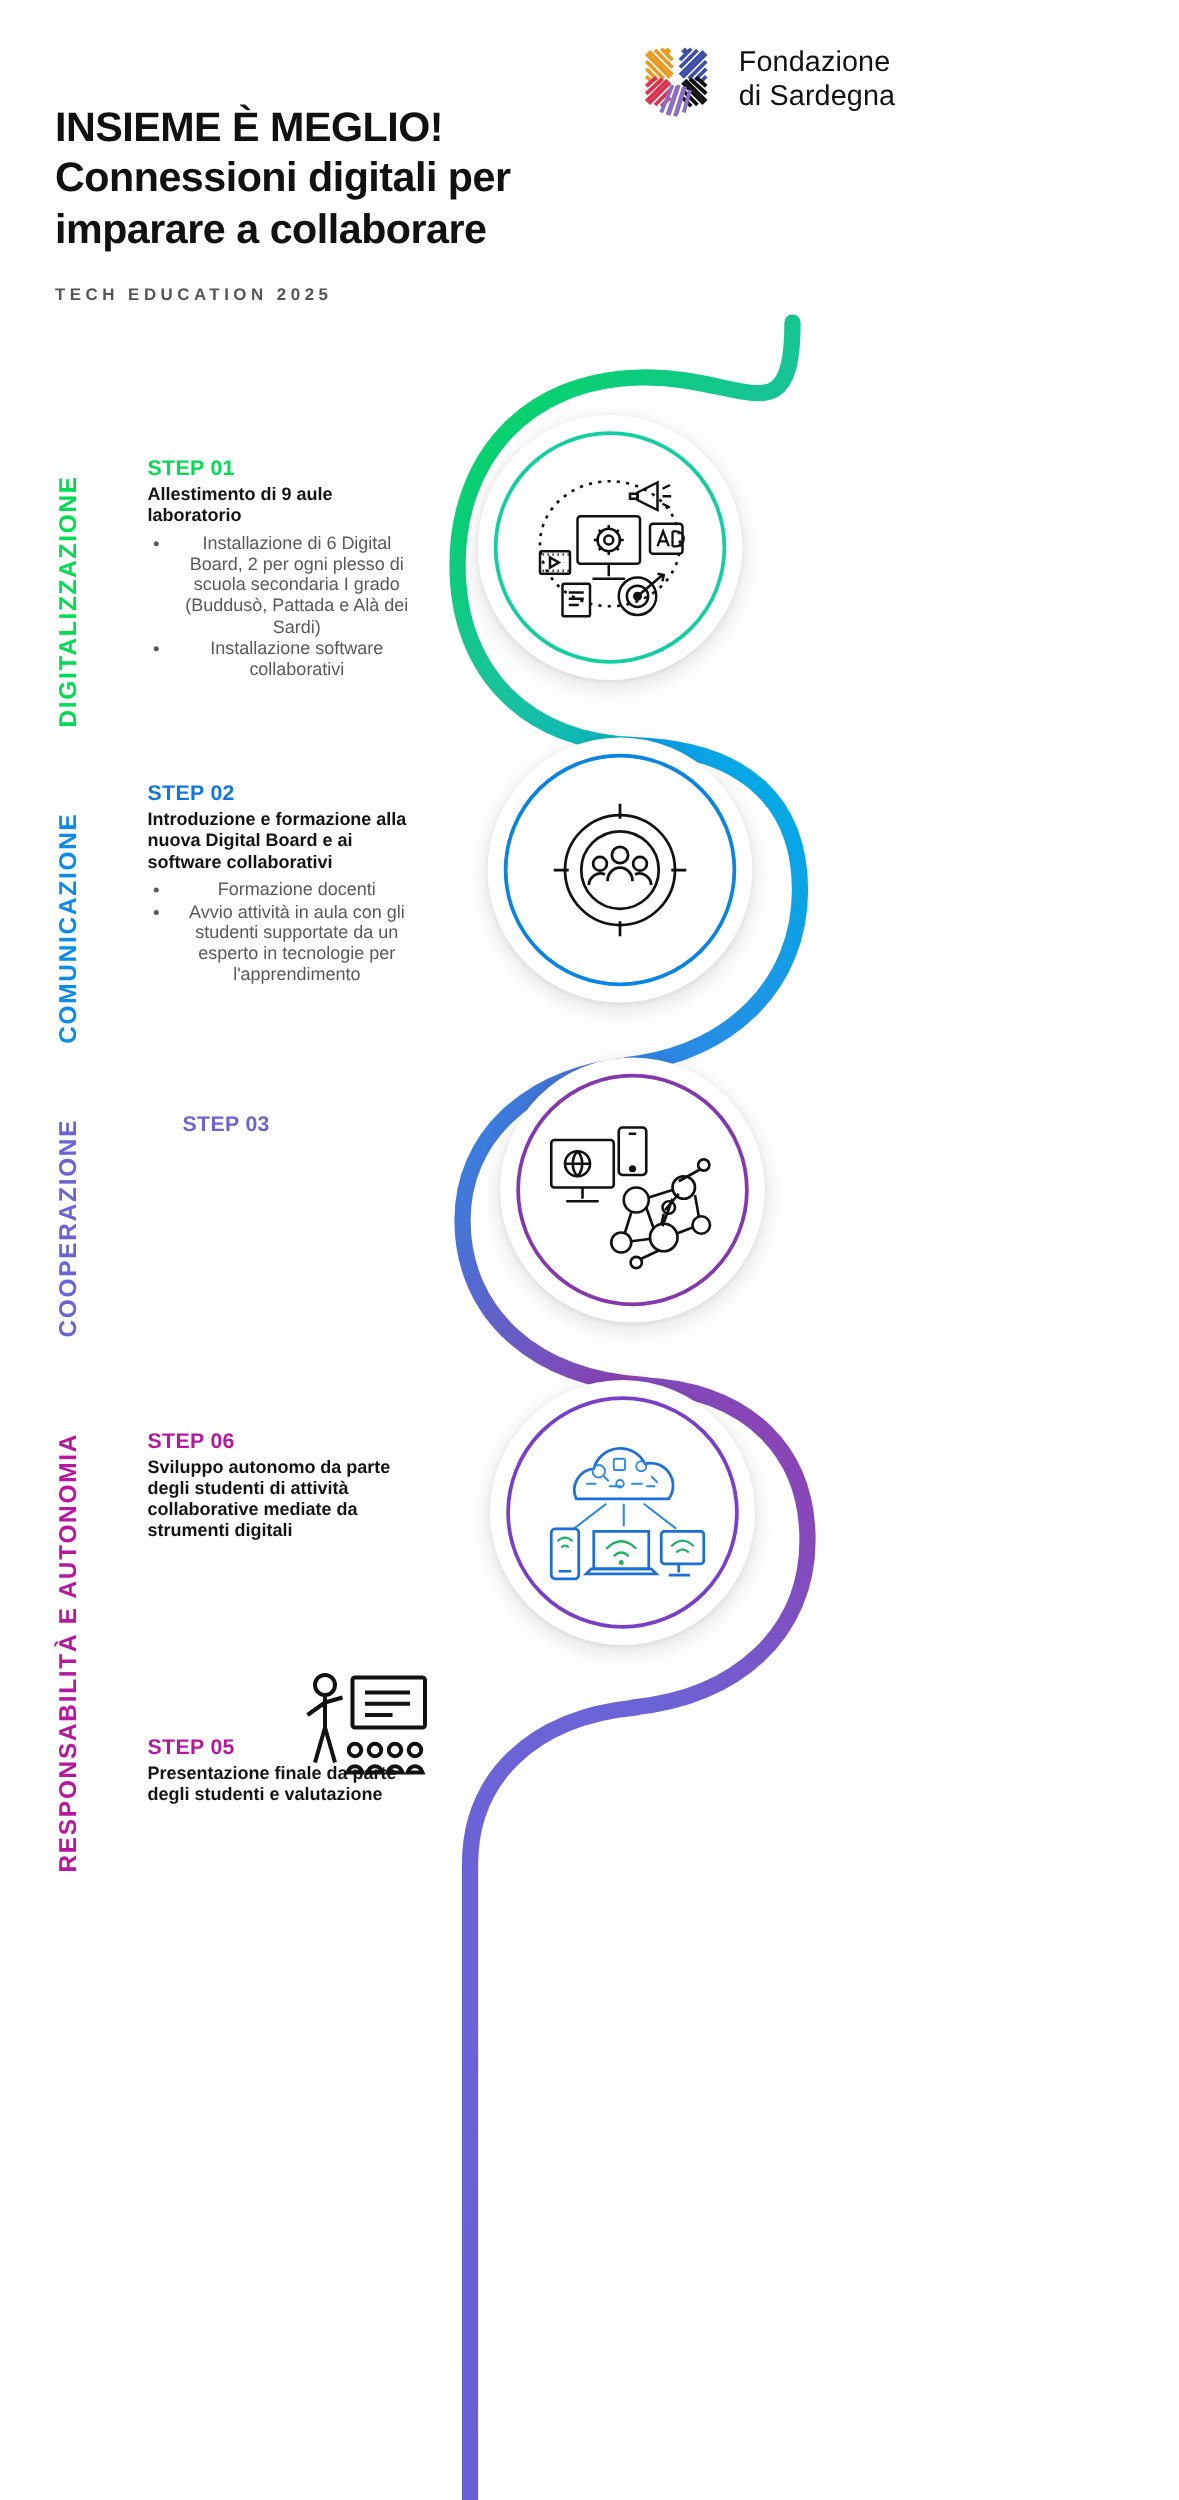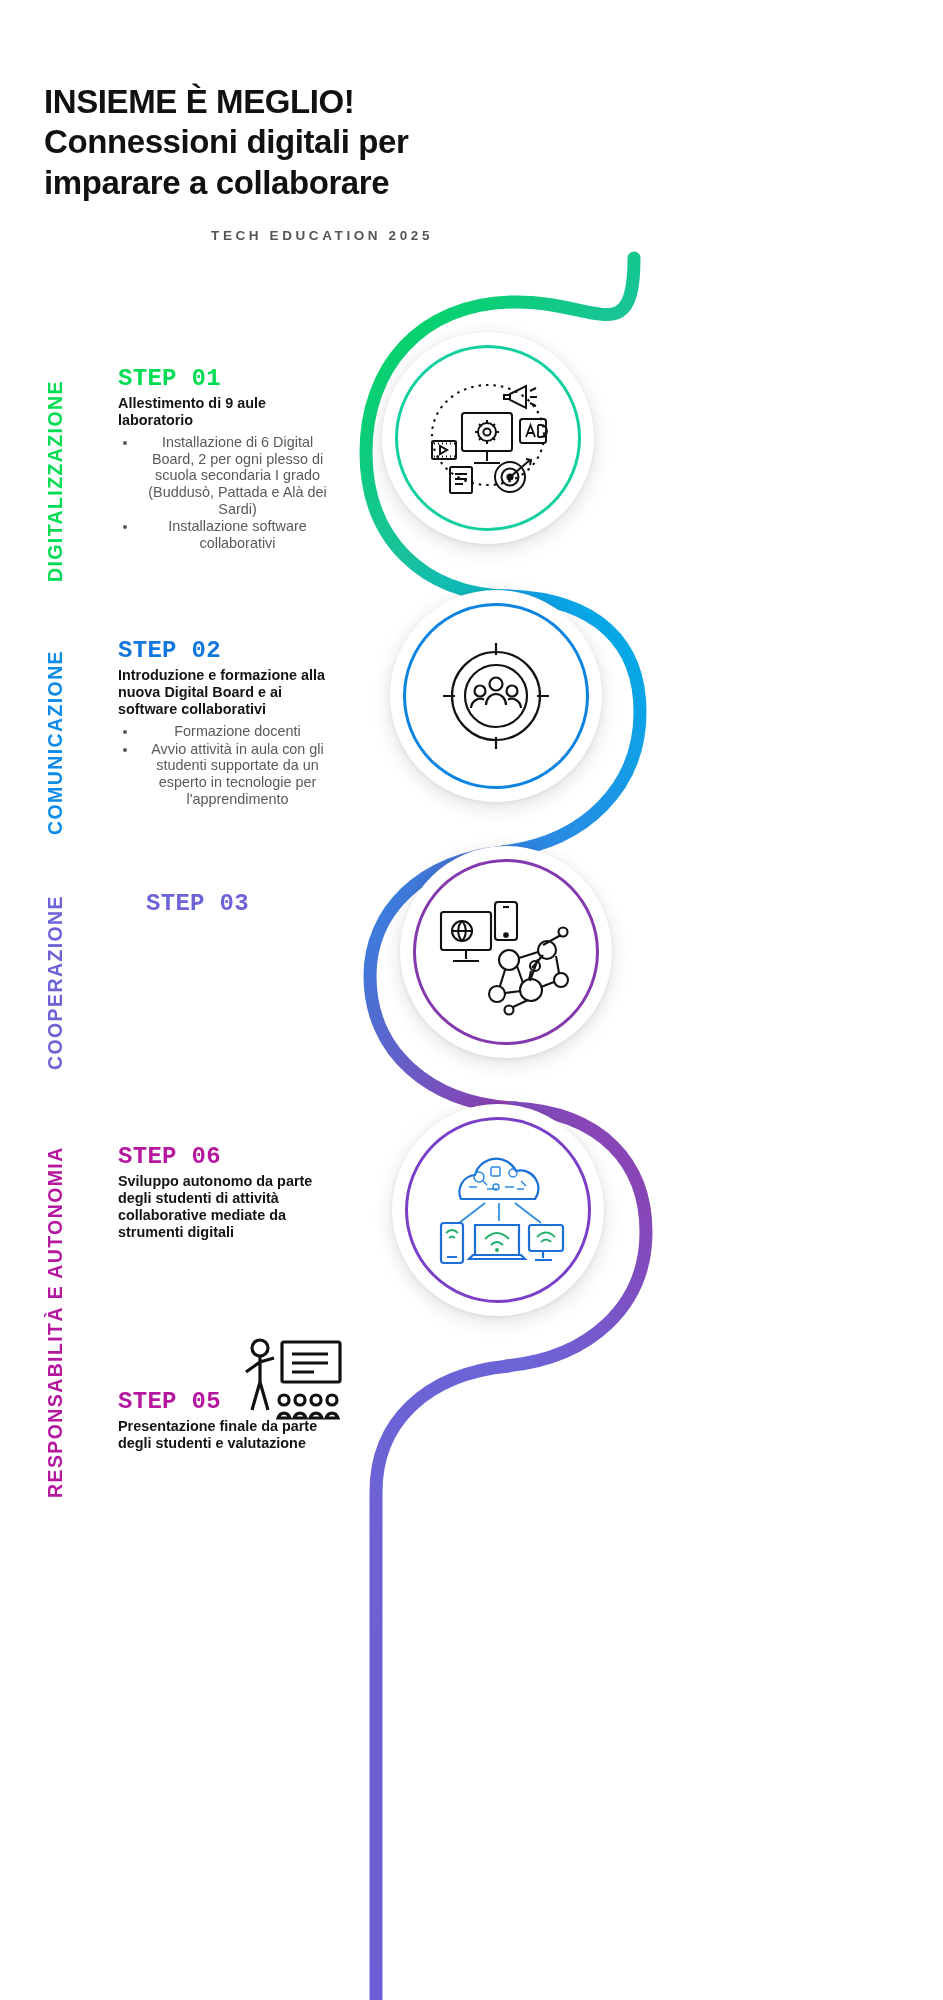--- a/index.html
+++ b/index.html
@@ -22,22 +22,21 @@
     font-size: 23px; font-weight: 400; line-height: 1.18;
     color: #111; letter-spacing: .1px; white-space: pre-line;
   }
 
   .headline {
     position: absolute; left: 44px; top: 82px; width: 470px;
     font-size: 33px; font-weight: 700; line-height: 1.22;
     letter-spacing: -0.4px; color: #111; white-space: pre-line;
   }
   .kicker {
-    position: absolute; left: 28px; top: 228px; width: 405px;
-    text-align: right;
+    position: absolute; left: 44px; top: 228px; width: 405px;
     font-size: 13.5px; font-weight: 700; letter-spacing: 3.6px;
     color: #555;
   }
   .footer-note {
     position: absolute; left: 420px; top: 1915px; width: 505px;
     text-align: right;
     font-size: 15.5px; font-weight: 700; letter-spacing: 3.4px;
     line-height: 1.5; color: #4a4a4a;
   }
 
@@ -48,21 +47,21 @@
   .vlabel {
     position: absolute;
     writing-mode: vertical-rl; transform: rotate(180deg);
     transform-origin: center;
     font-size: 19.5px; font-weight: 700; letter-spacing: 1.4px;
     white-space: nowrap;
   }
 
   
   .step { position: absolute; width: 215px; left: 118px; }
-  .step-title { font-size: 24px; font-weight: 700; letter-spacing: .3px; margin-bottom: 3px; font-family: Liberation Mono, monospace; }
+  .step-title { font-size: 17px; font-weight: 700; letter-spacing: .3px; margin-bottom: 3px; }
   .step-sub  { font-size: 14.4px; font-weight: 700; line-height: 1.18; color: #141414; }
   .step-list { margin: 5px 0 0 20px; }
   .step-list li {
     font-size: 14.4px; line-height: 1.16; color: #595959;
     margin-bottom: 1px; padding-left: 4px; text-align: center;
   }
 
   
   .badge { position: absolute; }
   .badge .outer {
@@ -119,41 +118,69 @@
 
     <path d="M505,596 C600,598 640,646 640,712 C640,786 586,842 502,852" stroke="url(#gC)" stroke-width="13" fill="none" stroke-linecap="round"></path>
 
     <path d="M505,852 C420,860 370,912 370,976 C370,1052 430,1104 516,1108" stroke="url(#gD)" stroke-width="13" fill="none" stroke-linecap="round"></path>
 
     <path d="M513,1108 C602,1112 646,1164 646,1232 C646,1306 590,1358 506,1366" stroke="url(#gE)" stroke-width="13" fill="none" stroke-linecap="round"></path>
 
     <path d="M509,1366 C424,1374 376,1424 376,1492 L376,2000" stroke="url(#gF)" stroke-width="13" fill="none" stroke-linecap="round"></path>
   </svg>
 
+  <div class="logo-wrap">
+    <svg class="logo-mark" viewBox="0 0 72 82">
+      <g fill="none" stroke-width="3.1" stroke-linecap="butt">
+        <g stroke="#E89A22">
+          <path d="M33 38 L14 19 M33 32 L19 18 M33 26 L24 17 M31 20 L28 17"></path>
+          <path d="M12 21 L31 40 M12 27 L26 41 M12 33 L21 42 M12 39 L17 44"></path>
+        </g>
+        <g stroke="#3E4EA8">
+          <path d="M39 38 L58 19 M39 32 L53 18 M39 26 L48 17 M41 20 L44 17"></path>
+          <path d="M60 21 L41 40 M60 27 L46 41 M60 33 L51 42 M60 39 L55 44"></path>
+        </g>
+        <g stroke="#D93352">
+          <path d="M31 44 L14 61 M31 50 L19 62 M31 56 L24 63"></path>
+          <path d="M12 59 L29 42 M12 53 L25 41 M12 47 L20 40"></path>
+        </g>
+        <g stroke="#111111">
+          <path d="M41 44 L58 61 M41 50 L53 62 M41 56 L48 63"></path>
+          <path d="M60 59 L43 42 M60 53 L47 41 M60 47 L52 40"></path>
+        </g>
+        <g stroke="#8B6FC4">
+          <path d="M33 46 L24 68 M38 46 L30 70 M43 47 L36 70 M47 50 L42 68"></path>
+          <path d="M29 70 L37 47 M35 71 L42 48"></path>
+        </g>
+      </g>
+    </svg>
+    <div class="logo-text">Fondazione
+di Sardegna</div>
+  </div>
 
   <h1 class="headline">INSIEME È MEGLIO!
 Connessioni digitali per
 imparare a collaborare</h1>
   <div class="kicker">TECH EDUCATION 2025</div>
 
   <div class="vlabel" style="left:44px; top:360px; height:222px; color:#00DD52;">DIGITALIZZAZIONE</div>
   <div class="vlabel" style="left:44px; top:635px; height:200px; color:#0D8BE8;">COMUNICAZIONE</div>
   <div class="vlabel" style="left:44px; top:880px; height:190px; color:#6C63D6;">COOPERAZIONE</div>
   <div class="vlabel" style="left:44px; top:1150px; height:348px; color:#B5179E;">RESPONSABILITÀ E AUTONOMIA</div>
 
   <div class="step" style="top:365px;">
     <div class="step-title" style="color:#00DD52;">STEP 01</div>
     <div class="step-sub">Allestimento di 9 aule laboratorio</div>
     <ul class="step-list">
       <li>Installazione di 6 Digital Board, 2 per ogni plesso di scuola secondaria I grado (Buddusò, Pattada e Alà dei Sardi)</li>
       <li>Installazione software collaborativi</li>
     </ul>
   </div>
 
-  <div class="step" style="top:625px;margin-top:12px;">
+  <div class="step" style="top:625px;">
     <div class="step-title" style="color:#1177DD;">STEP 02</div>
     <div class="step-sub">Introduzione e formazione alla nuova Digital Board e ai software collaborativi</div>
     <ul class="step-list">
       <li>Formazione docenti</li>
       <li>Avvio attività in aula con gli studenti supportate da un esperto in tecnologie per l'apprendimento</li>
     </ul>
   </div>
 
   <div class="step" style="top:1890px; top:890px;">
     <div class="step-title" style="color:#6C63D6;margin-left:28px;">STEP 03</div>

